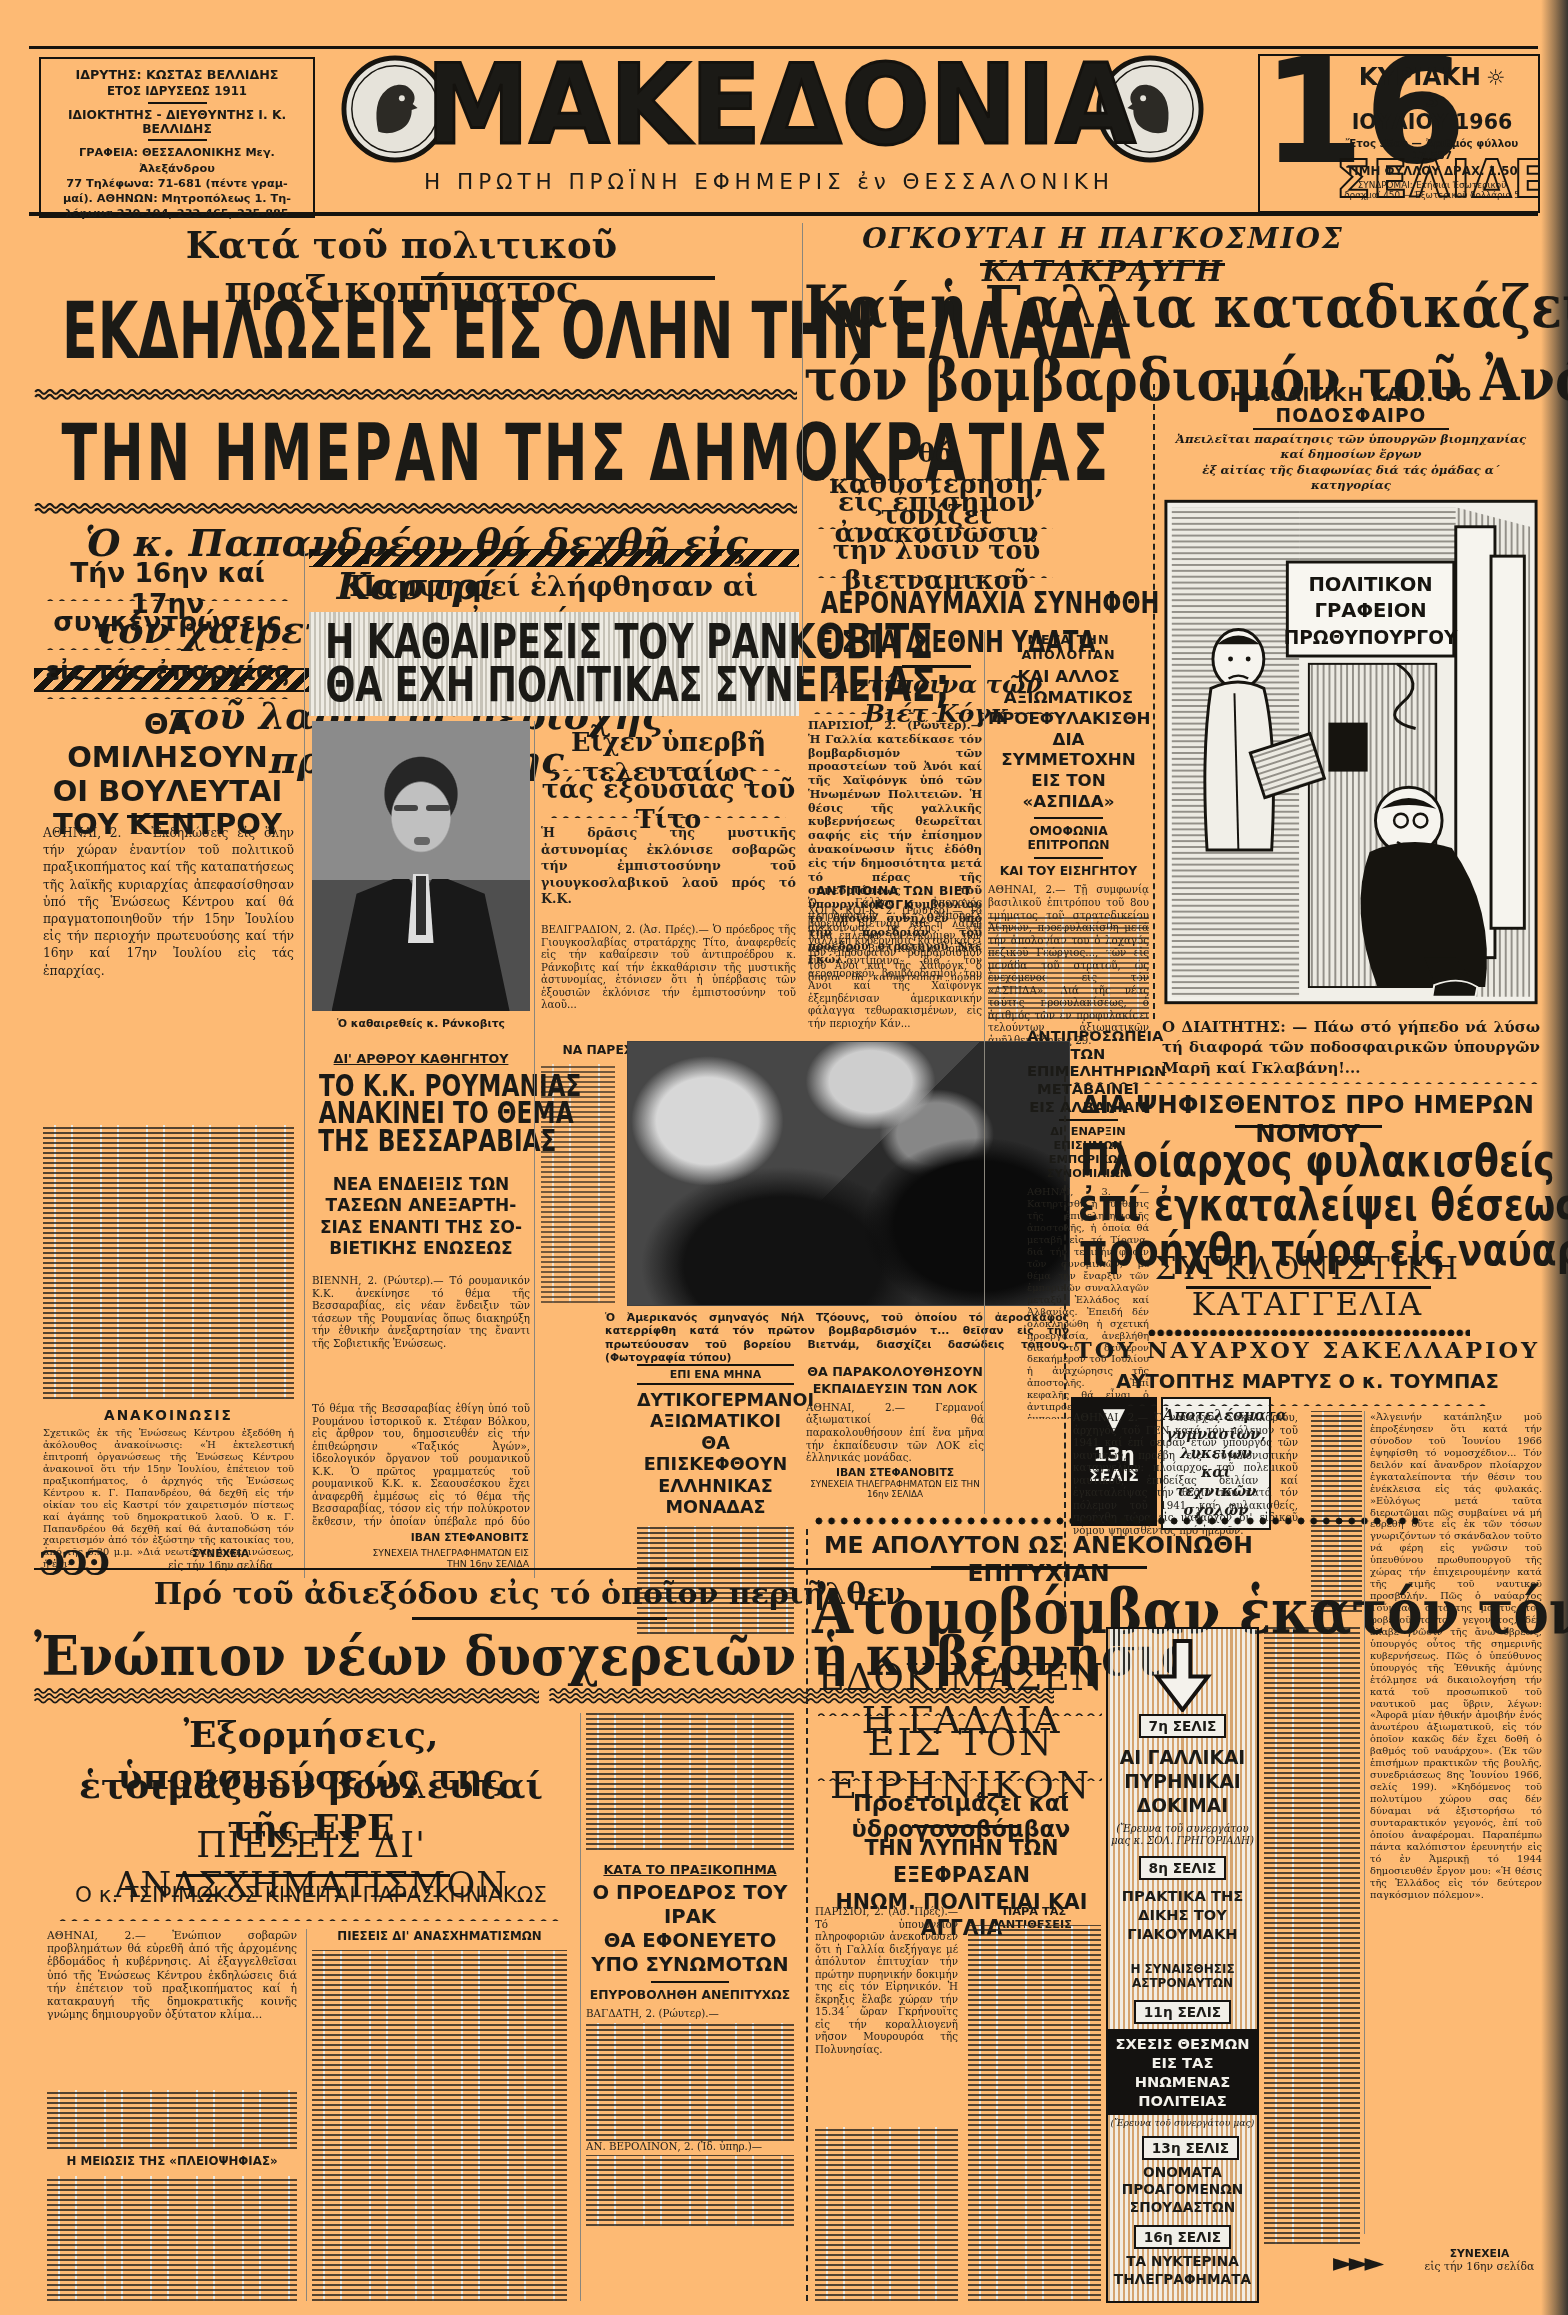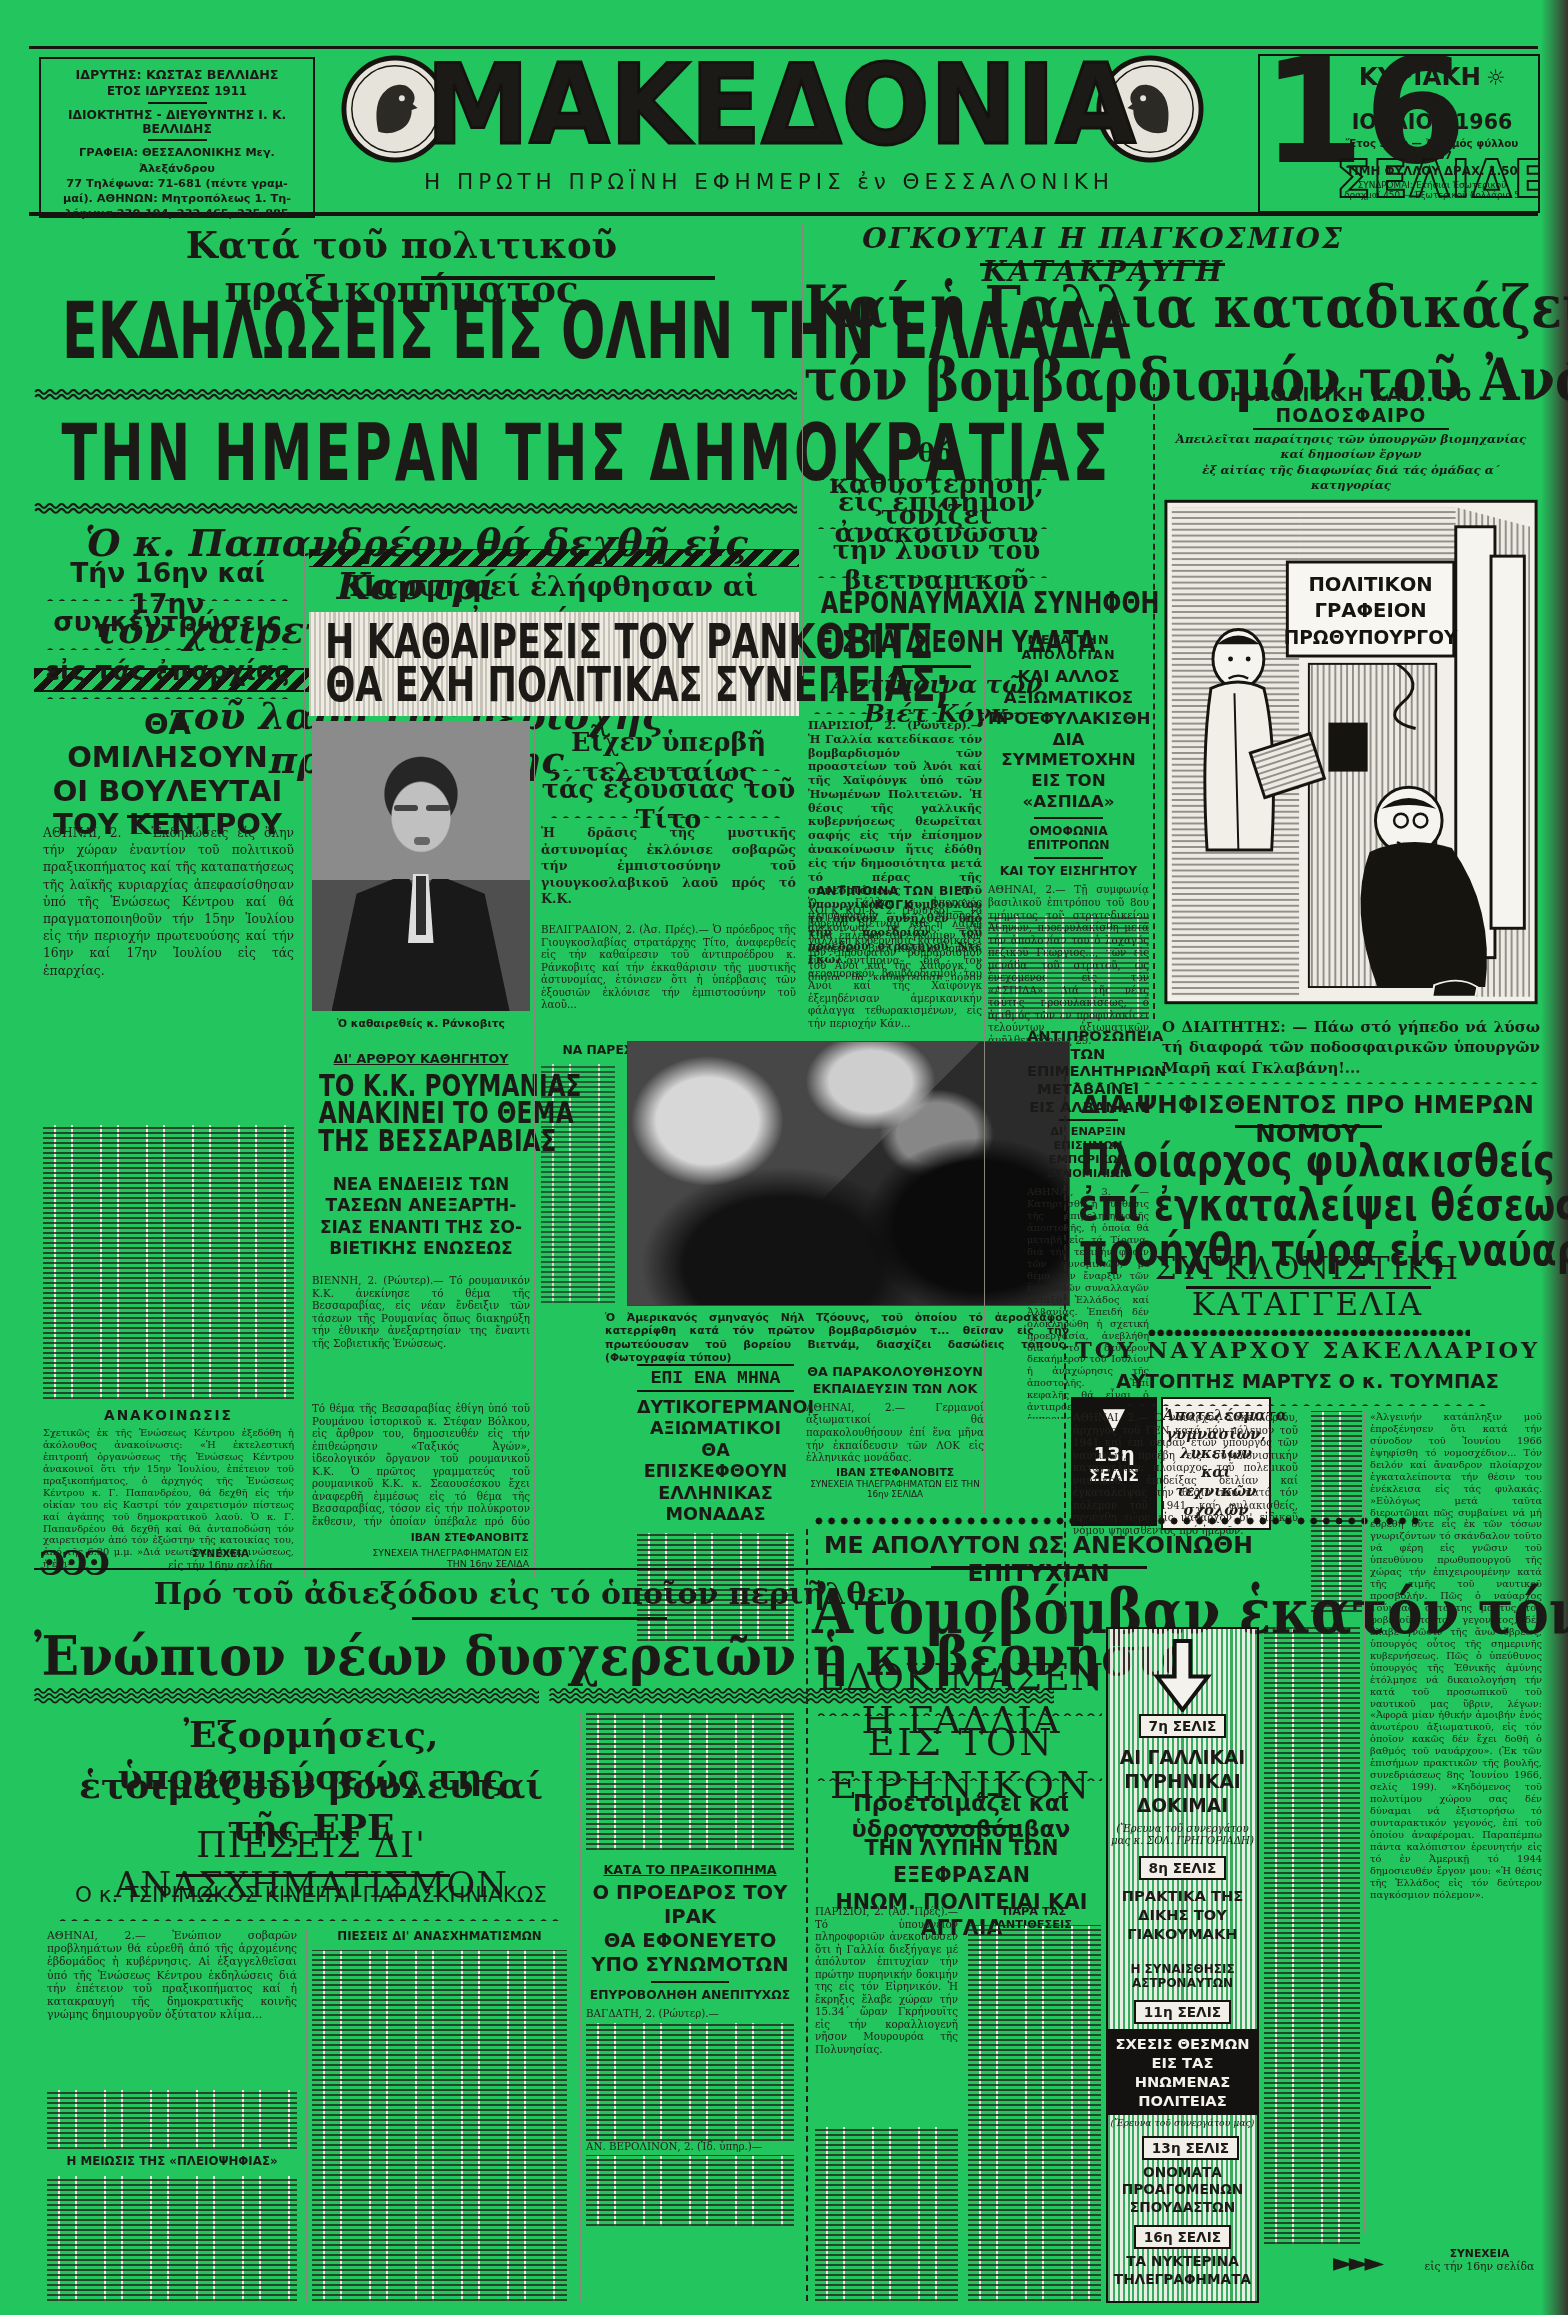--- a/index.html
+++ b/index.html
@@ -1,16 +1,16 @@
 <!DOCTYPE html>
 <html><head>
 <meta charset="utf-8">
 <style>
   html,body{margin:0;padding:0;background:#c8c5be;}
-  #page{position:relative;width:1568px;height:2315px;background:#22c55e;overflow:hidden;
+  #page{position:relative;width:1568px;height:2315px;background:#fdba74;overflow:hidden;
         font-family:"DejaVu Sans",sans-serif;color:#1b1a16;}
   .abs{position:absolute;}
   .sans{font-family:"DejaVu Sans",sans-serif;}
   .serif{font-family:"DejaVu Serif",serif;}
   .b{font-weight:bold;}.i{font-style:italic;}.c{text-align:center;}.j{text-align:justify;}
   .squash{display:inline-block;white-space:nowrap;transform-origin:center top;}
   .rule{background:#16140f;}
   .hatch{background:repeating-linear-gradient(135deg,#16140f 0 6.9px,transparent 6.9px 13.7px);
          border-top:2px solid #16140f;border-bottom:2px solid #16140f;}
   .dots{background-image:radial-gradient(circle at 4.9px 3.9px,#16140f 3.1px,transparent 3.7px);
@@ -353,21 +353,21 @@
   <div class="abs fx" style="left:1311px;top:1411px;width:51px;height:201px;"></div>
   <div class="abs bodytxt j" style="left:1370px;top:1411px;width:172px;height:828px;overflow:hidden;font-size:9.8px;">«Ἀλγεινήν κατάπληξιν μοῦ ἐπροξένησεν ὅτι κατά τήν σύνοδον τοῦ Ἰουνίου 1966 ἐψηφίσθη τό νομοσχέδιον... Τόν δειλόν καί ἄνανδρον πλοίαρχον ἐγκαταλείποντα τήν θέσιν του ἐνέκλεισα εἰς τάς φυλακάς. »Εὐλόγως μετά ταῦτα διερωτῶμαι πῶς συμβαίνει νά μή εὑρεθῆ οὔτε εἷς ἐκ τῶν τόσων γνωριζόντων τό σκάνδαλον τοῦτο νά φέρη εἰς γνῶσιν τοῦ ὑπευθύνου πρωθυπουργοῦ τῆς χώρας τήν ἐπιχειρουμένην κατά τῆς τιμῆς τοῦ ναυτικοῦ προσβολήν. Πῶς ὁ ναύαρχος Τούμπας, αὐτόπτης μάρτυς τοῦ φοβεροῦ τούτου γεγονότος, δέν ἔλαβε γνῶσιν τῆς ἄνω ὕβρεως, ὑπουργός οὗτος τῆς σημερινῆς κυβερνήσεως. Πῶς ὁ ὑπεύθυνος ὑπουργός τῆς Ἐθνικῆς ἀμύνης ἐτόλμησε νά δικαιολογήση τήν κατά τοῦ προσωπικοῦ τοῦ ναυτικοῦ μας ὕβριν, λέγων: «Ἀφορᾶ μίαν ἠθικήν ἀμοιβήν ἑνός ἀνωτέρου ἀξιωματικοῦ, εἰς τόν ὁποῖον κακῶς δέν ἔχει δοθῆ ὁ βαθμός τοῦ ναυάρχου». (Ἐκ τῶν ἐπισήμων πρακτικῶν τῆς βουλῆς, συνεδριάσεως 8ης Ἰουνίου 1966, σελίς 199). »Κηδόμενος τοῦ πολυτίμου χώρου σας δέν δύναμαι νά ἐξιστορήσω τό συνταρακτικόν γεγονός, ἐπί τοῦ ὁποίου ἀναφέρομαι. Παραπέμπω πάντα καλόπιστον ἐρευνητήν εἰς τό ἐν Ἀμερικῇ τό 1944 δημοσιευθέν ἔργον μου: «Ἡ θέσις τῆς Ἑλλάδος εἰς τόν δεύτερον παγκόσμιον πόλεμον».</div>
   <div class="abs fx" style="left:1264px;top:1627px;width:96px;height:617px;"></div>
   <div class="abs sans b" style="left:1333px;top:2247px;width:118px;font-size:25.5px;letter-spacing:-3.9px;">►►►</div>
   <div class="abs c" style="left:1411px;top:2247px;width:137px;">
     <div class="sans b" style="font-size:10.8px;">ΣΥΝΕΧΕΙΑ</div>
     <div class="serif" style="font-size:10.8px;">εἰς τήν 16ην σελίδα</div>
   </div>
 
   <div class="abs" style="left:637px;top:1364px;width:157px;">
-    <div class="c sans b boxed" style="font-size:18px;padding:2px 0;border-left:none;border-right:none;font-family:Liberation Mono, monospace;">ΕΠΙ ΕΝΑ ΜΗΝΑ</div>
+    <div class="c sans b boxed" style="font-size:11px;padding:2px 0;border-left:none;border-right:none;">ΕΠΙ ΕΝΑ ΜΗΝΑ</div>
     <div class="c sans b" style="font-size:17.6px;line-height:1.22;margin-top:4.9px;">
       <div>ΔΥΤΙΚΟΓΕΡΜΑΝΟΙ</div>
       <div>ΑΞΙΩΜΑΤΙΚΟΙ</div>
       <div>ΘΑ ΕΠΙΣΚΕΦΘΟΥΝ</div>
       <div>ΕΛΛΗΝΙΚΑΣ ΜΟΝΑΔΑΣ</div>
     </div>
     <div class="fx" style="height:108px;margin-top:7.8px;"></div>
   </div>
   <div class="abs" style="left:806px;top:1364px;width:178px;">
     <div class="c sans b" style="font-size:12.7px;line-height:1.3;">

